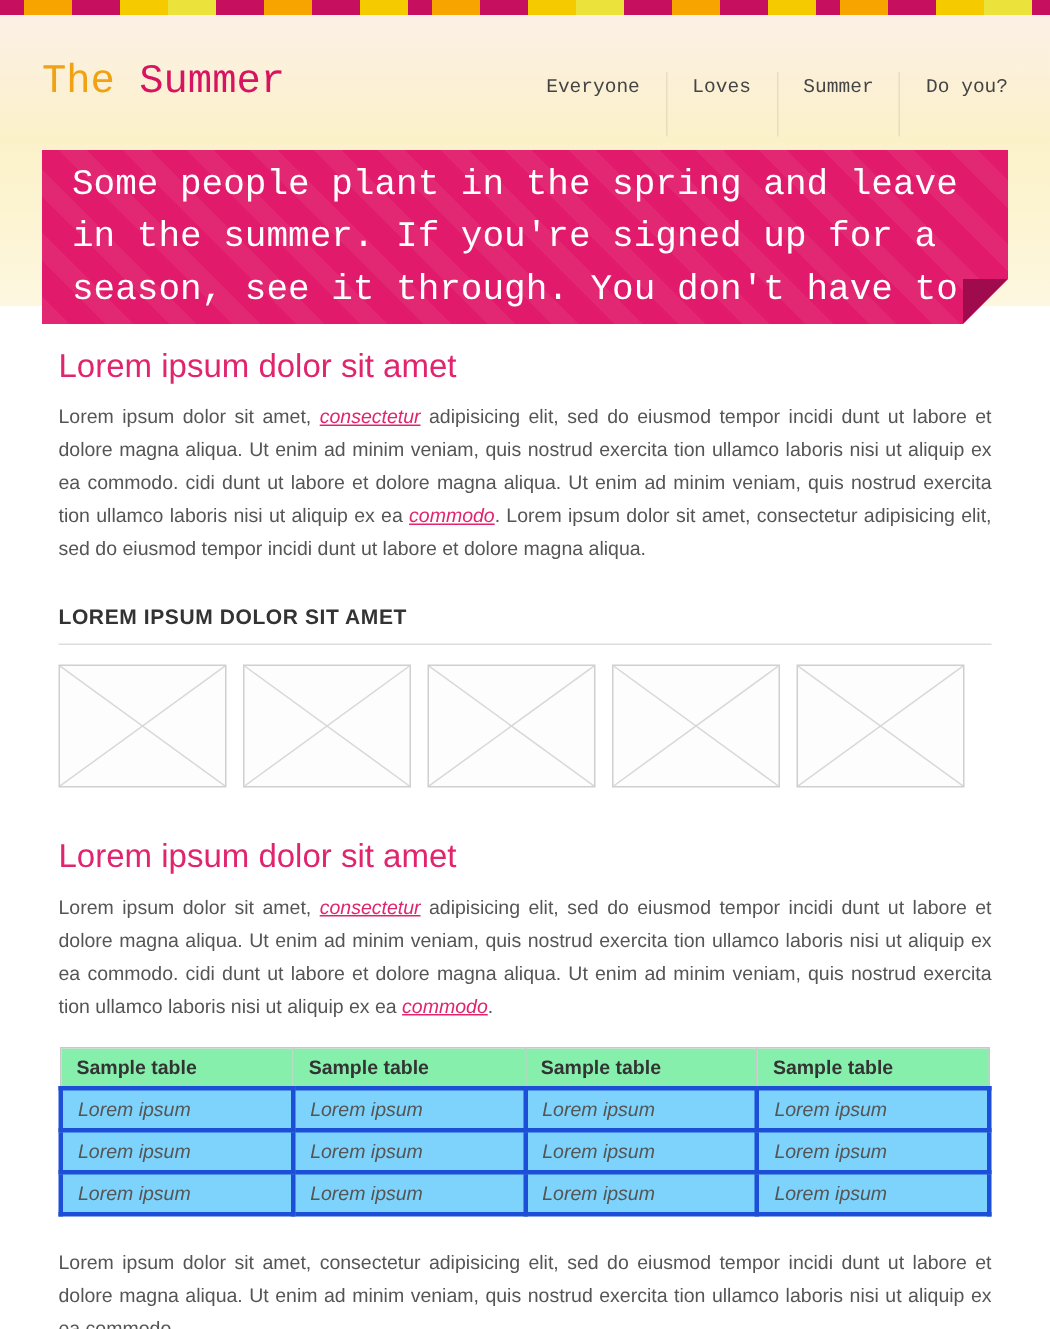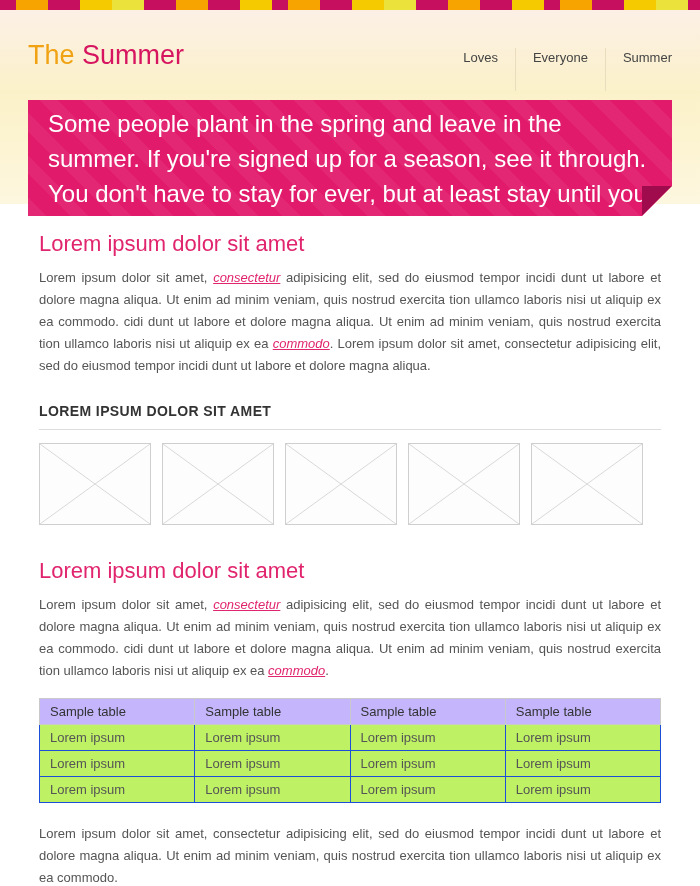--- a/index.html
+++ b/index.html
@@ -13,20 +13,21 @@
     height:10px;
     background:repeating-linear-gradient(90deg,
       #c60f5e 0 16px, #f7a400 16px 48px, #c60f5e 48px 80px,
       #f5cb00 80px 112px, #ebe23b 112px 144px, #c60f5e 144px 176px,
       #f7a400 176px 208px, #c60f5e 208px 240px, #f5cb00 240px 272px);
   }
   
   .header{
     height:194px;box-sizing:border-box;padding:0 28px;
     background:linear-gradient(180deg,#fcf0e6 0%,#fbf1c9 42%,#fcf4d2 70%,#fdf7e0 100%);
+    font-family:Liberation Mono, monospace;
   }
   .header-top{display:flex;justify-content:space-between;align-items:flex-start;height:90px;}
   .logo{font-size:27px;margin-top:30px;letter-spacing:0;}
   .logo .the{color:#f0a212;}
   .logo .summer{color:#d6145f;}
   .nav{margin-top:38px;}
   .nav ul{list-style:none;margin:0;padding:0;display:flex;}
   .nav li{
     font-size:13px;color:#444;padding:2px 17px 26px 17px;cursor:pointer;
   }
@@ -62,42 +63,43 @@
   .gallery{display:flex;gap:11px;margin-top:13px;}
   .placeholder{
     width:112px;height:82px;border:1px solid #cfcfcf;background:#fdfdfd;box-sizing:border-box;
   }
   .placeholder svg{display:block;width:100%;height:100%;}
   
   table.sample{
     width:100%;border-collapse:collapse;font-size:13px;margin:16px 0 20px 0;
   }
   table.sample th{
-    background:#c4b5fd;color:#333;font-weight:normal;text-align:left;
+    background:#86efac;color:#333;font-weight:bold;text-align:left;
     border:1px solid #c9c9c9;padding:5px 10px;height:14px;
   }
   table.sample td{
-    color:#555;border:1px solid #1d4ed8;padding:5px 10px;height:14px;background:#bef264;
+    color:#555;border:3px solid #1d4ed8;padding:5px 10px;height:14px;background:#7dd3fc;font-style:italic;
   }
 </style>
 </head>
 <body>
 
 <div class="stripes"></div>
 
 <div class="header">
   <div class="header-top">
     <div class="logo">
       <span class="the">The</span><span class="summer"> Summer</span>
     </div>
     <div class="nav">
       <ul>
+        <li>Everyone</li>
         <li>Loves</li>
-        <li>Everyone</li>
         <li>Summer</li>
+        <li>Do you?</li>
       </ul>
     </div>
   </div>
   <div class="banner">
     <span>Some people plant in the spring and leave in the summer. If you're signed up for a season, see it through. You don't have to stay for ever, but at least stay until you see it through</span>
     <div class="banner-fold"></div>
   </div>
 </div>
 
 <div class="main">

